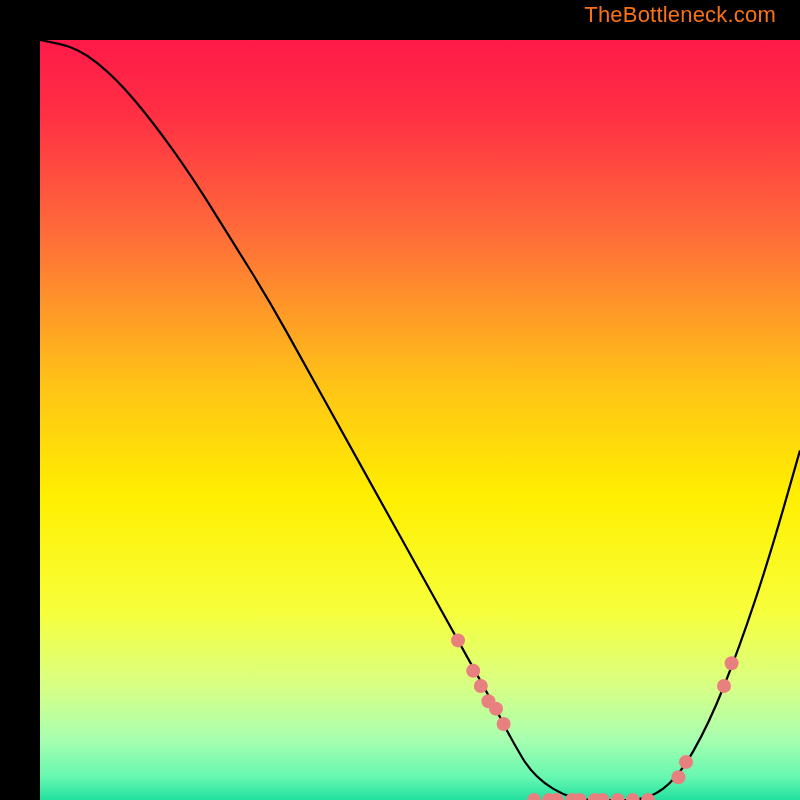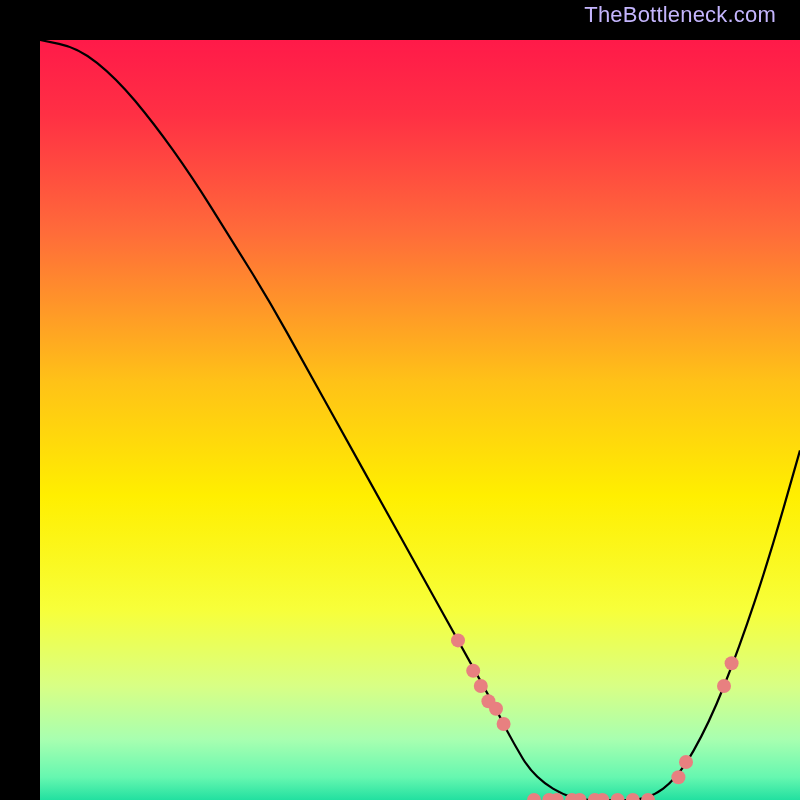--- a/index.html
+++ b/index.html
@@ -11,21 +11,21 @@
     width: 760px;
     height: 760px;
     background: #000;
   }
   .watermark {
     position: absolute;
     top: 2px;
     right: 24px;
     font-family: Arial, Helvetica, sans-serif;
     font-size: 22px;
-    color: #c4b5fd;
+    color: #f97316;
     font-weight: 400;
     letter-spacing: 0.2px;
   }
   .plot {
     position: absolute;
     left: 20px;
     top: 20px;
     width: 760px;
     height: 760px;
   }

